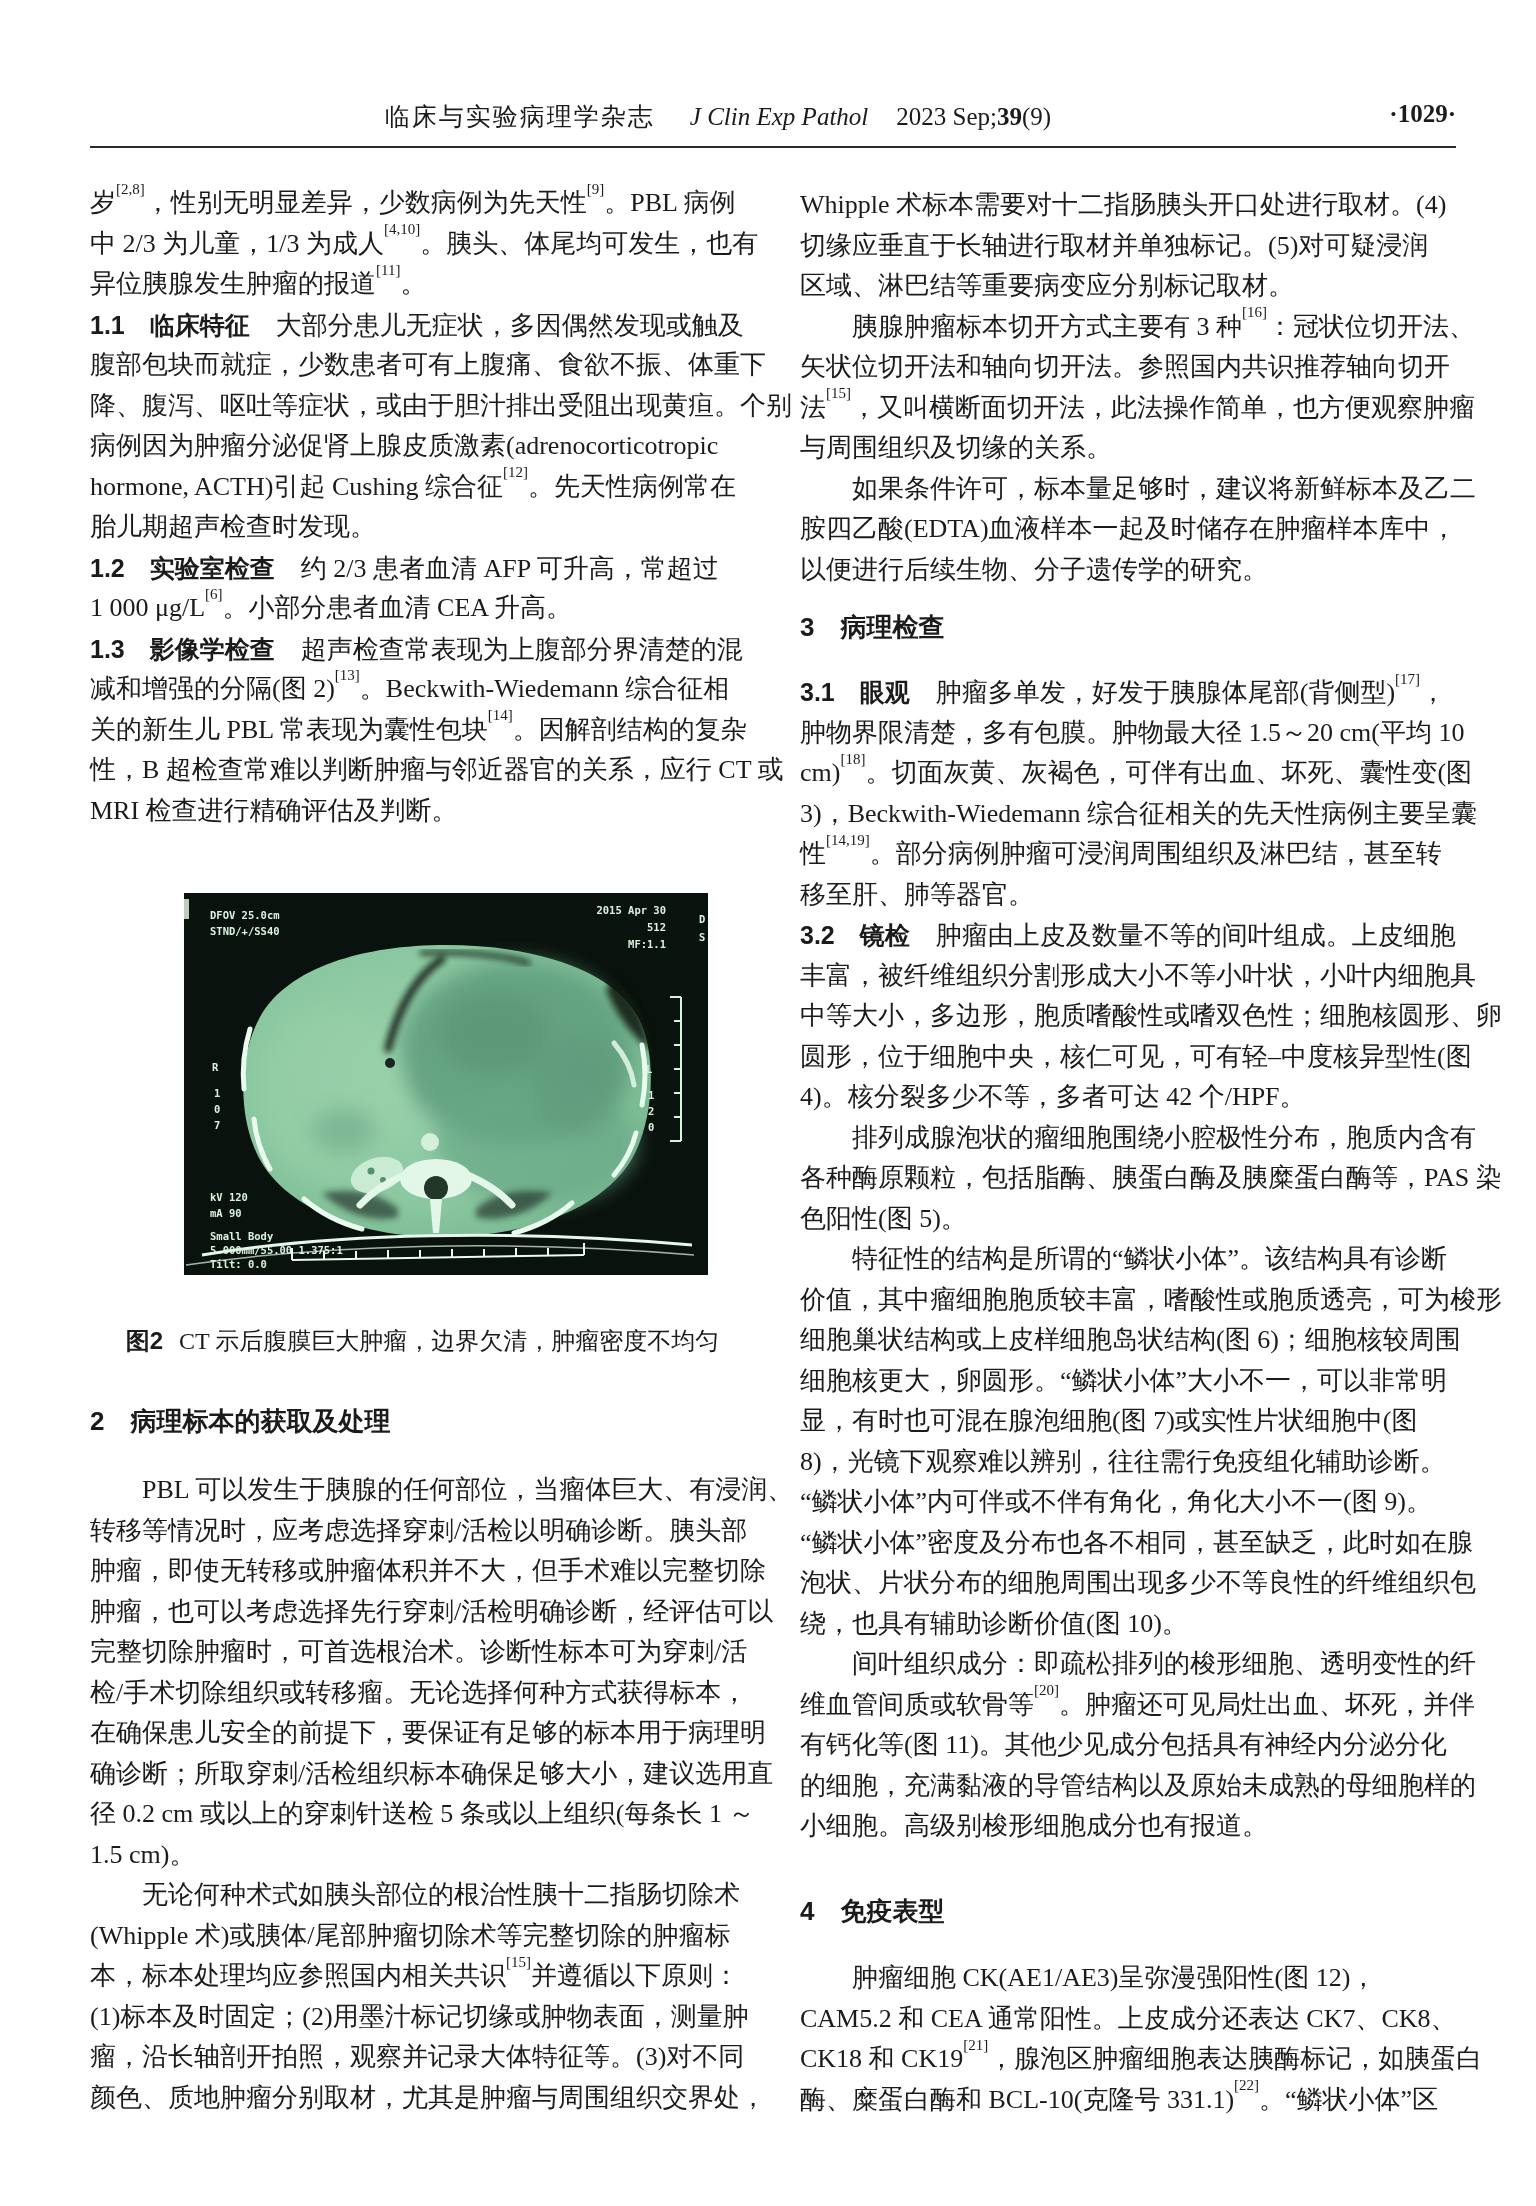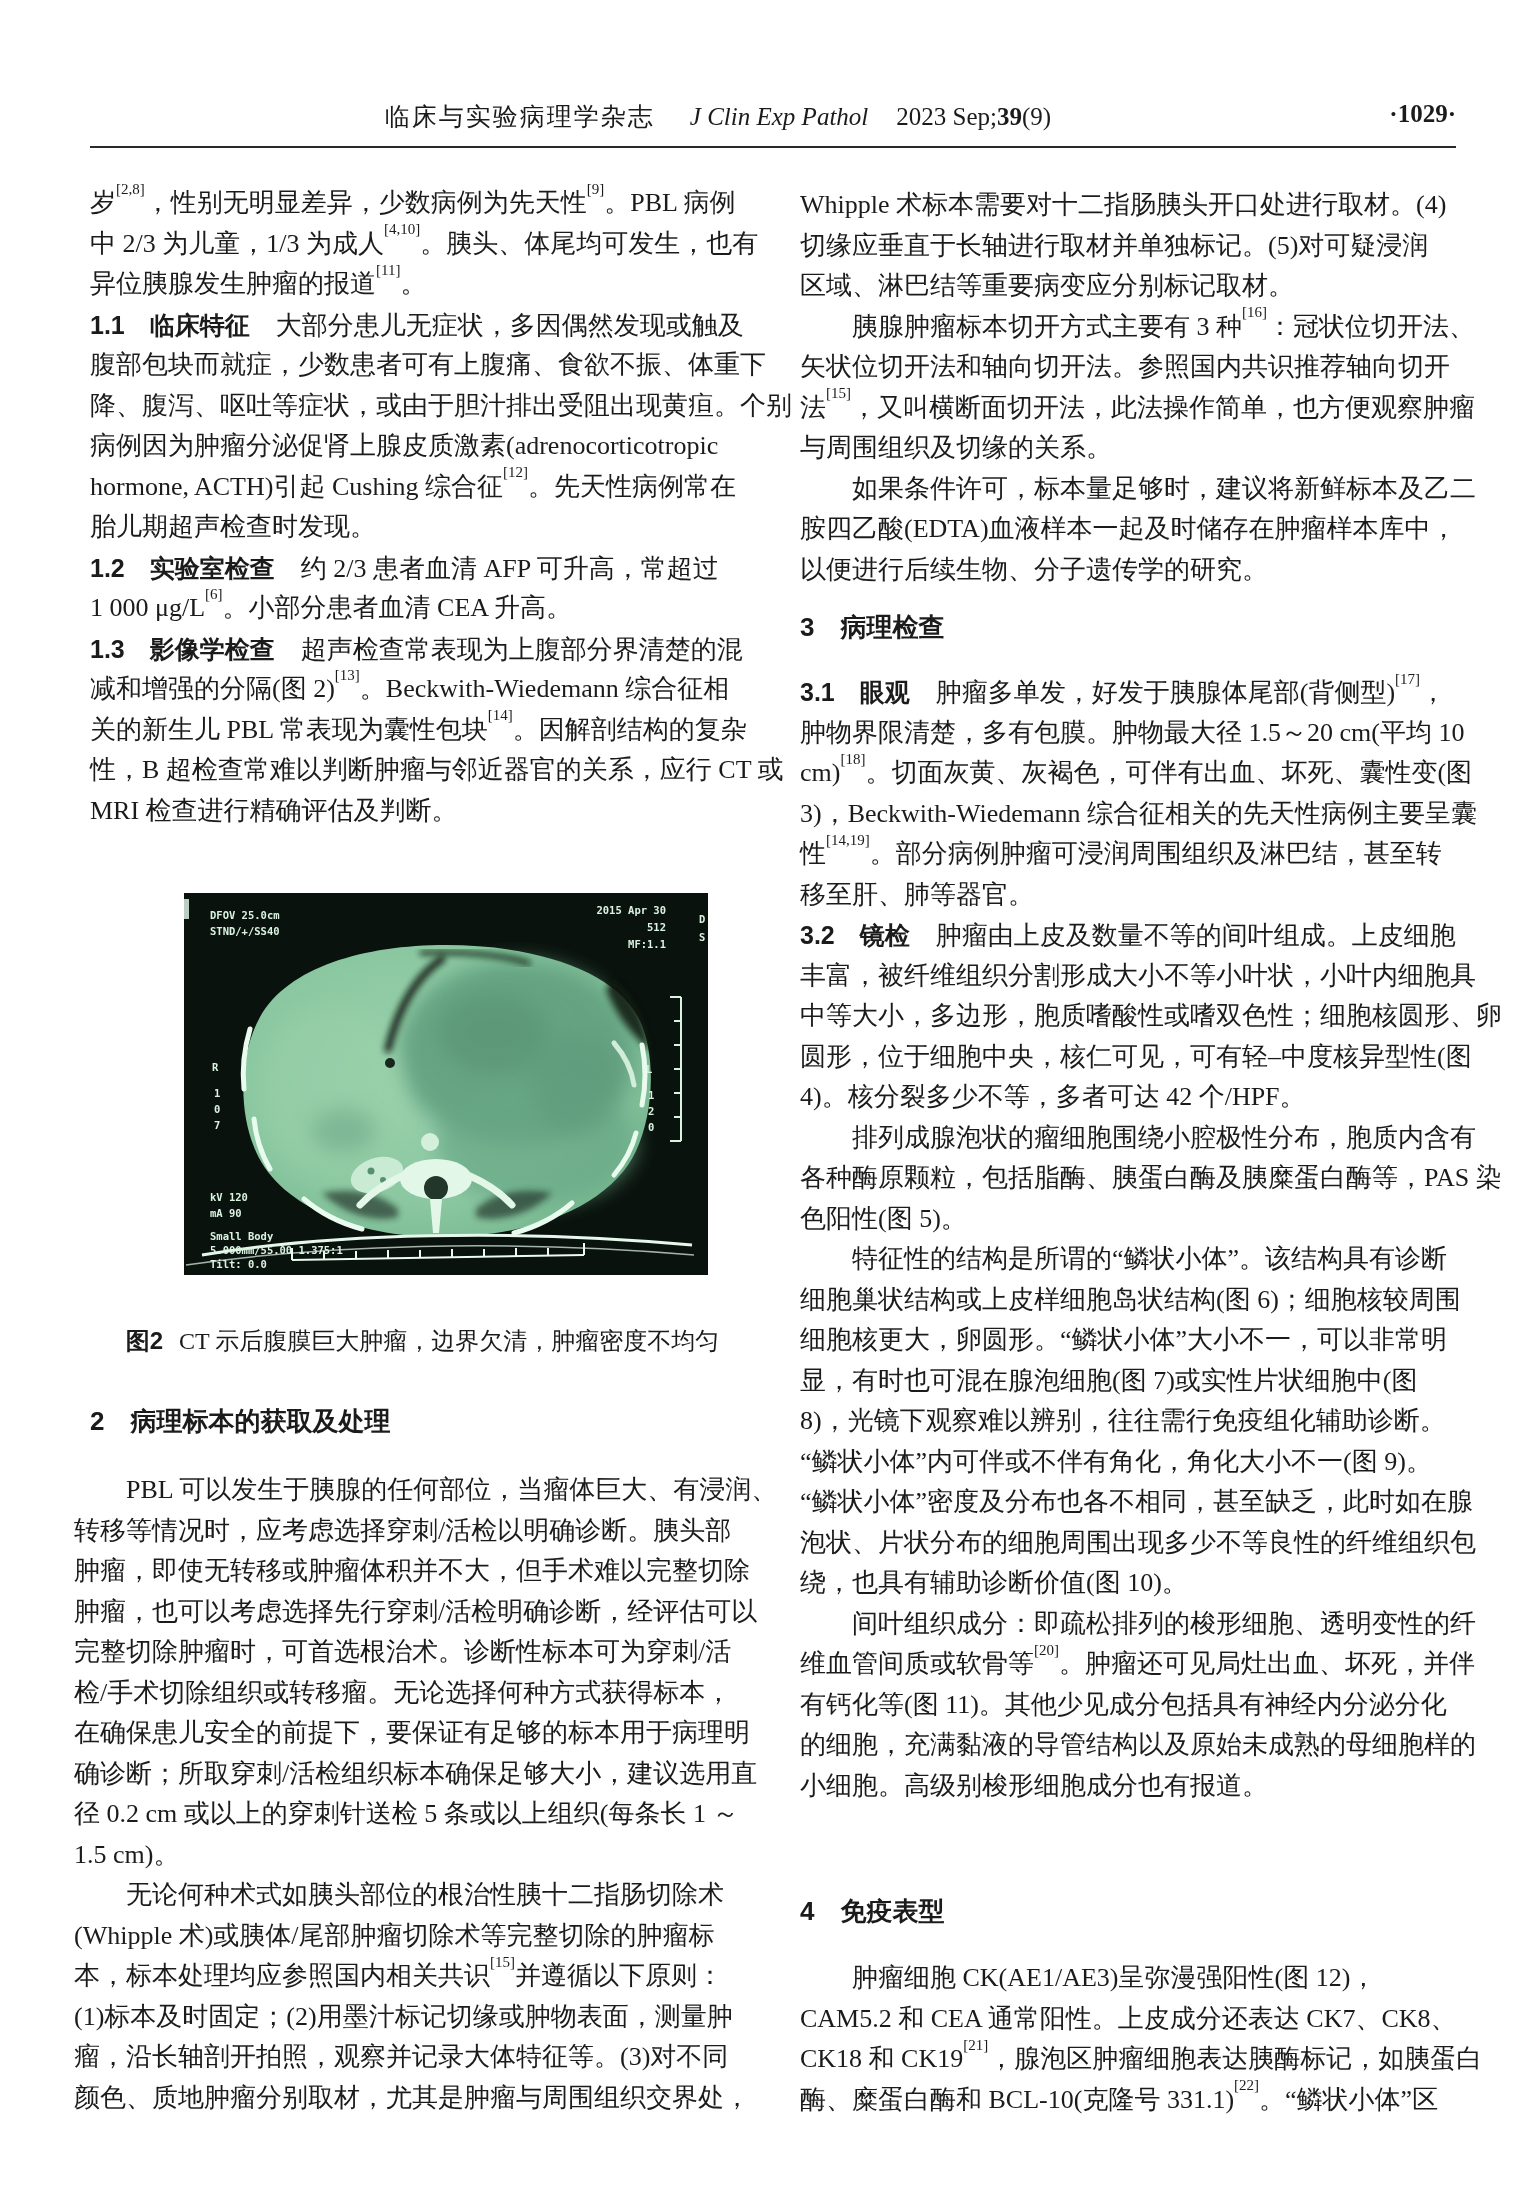--- a/index.html
+++ b/index.html
@@ -183,21 +183,21 @@
   <text class="ct-txt" x="26" y="361">5.000mm/55.00 1.375:1</text>
   <text class="ct-txt" x="26" y="375">Tilt: 0.0</text>
 </svg>
 </div>
 
 <div class="fig-caption">
   <span class="cap-label">图2</span><span>CT 示后腹膜巨大肿瘤，边界欠清，肿瘤密度不均匀</span>
 </div>
 
 <div class="sec-head" style="left:90px;top:1406px;">2　病理标本的获取及处理</div>
-<div class="tblock" style="left:74px;top:1470px;">
+<div class="tblock" style="left:90px;top:1470px;">
     <div class="line">　　PBL 可以发生于胰腺的任何部位，当瘤体巨大、有浸润、</div>
     <div class="line">转移等情况时，应考虑选择穿刺/活检以明确诊断。胰头部</div>
     <div class="line">肿瘤，即使无转移或肿瘤体积并不大，但手术难以完整切除</div>
     <div class="line">肿瘤，也可以考虑选择先行穿刺/活检明确诊断，经评估可以</div>
     <div class="line">完整切除肿瘤时，可首选根治术。诊断性标本可为穿刺/活</div>
     <div class="line">检/手术切除组织或转移瘤。无论选择何种方式获得标本，</div>
     <div class="line">在确保患儿安全的前提下，要保证有足够的标本用于病理明</div>
     <div class="line">确诊断；所取穿刺/活检组织标本确保足够大小，建议选用直</div>
     <div class="line">径 0.2 cm 或以上的穿刺针送检 5 条或以上组织(每条长 1 ～</div>
     <div class="line">1.5 cm)。</div>
@@ -231,20 +231,21 @@
     <div class="line">移至肝、肺等器官。</div>
     <div class="line"><b>3.2　镜检</b>　肿瘤由上皮及数量不等的间叶组成。上皮细胞</div>
     <div class="line">丰富，被纤维组织分割形成大小不等小叶状，小叶内细胞具</div>
     <div class="line">中等大小，多边形，胞质嗜酸性或嗜双色性；细胞核圆形、卵</div>
     <div class="line">圆形，位于细胞中央，核仁可见，可有轻–中度核异型性(图</div>
     <div class="line">4)。核分裂多少不等，多者可达 42 个/HPF。</div>
     <div class="line">　　排列成腺泡状的瘤细胞围绕小腔极性分布，胞质内含有</div>
     <div class="line">各种酶原颗粒，包括脂酶、胰蛋白酶及胰糜蛋白酶等，PAS 染</div>
     <div class="line">色阳性(图 5)。</div>
     <div class="line">　　特征性的结构是所谓的“鳞状小体”。该结构具有诊断</div>
+    <div class="line">价值，其中瘤细胞胞质较丰富，嗜酸性或胞质透亮，可为梭形</div>
     <div class="line">细胞巢状结构或上皮样细胞岛状结构(图 6)；细胞核较周围</div>
     <div class="line">细胞核更大，卵圆形。“鳞状小体”大小不一，可以非常明</div>
     <div class="line">显，有时也可混在腺泡细胞(图 7)或实性片状细胞中(图</div>
     <div class="line">8)，光镜下观察难以辨别，往往需行免疫组化辅助诊断。</div>
     <div class="line">“鳞状小体”内可伴或不伴有角化，角化大小不一(图 9)。</div>
     <div class="line">“鳞状小体”密度及分布也各不相同，甚至缺乏，此时如在腺</div>
     <div class="line">泡状、片状分布的细胞周围出现多少不等良性的纤维组织包</div>
     <div class="line">绕，也具有辅助诊断价值(图 10)。</div>
     <div class="line">　　间叶组织成分：即疏松排列的梭形细胞、透明变性的纤</div>
     <div class="line">维血管间质或软骨等<sup>[20]</sup>。肿瘤还可见局灶出血、坏死，并伴</div>

